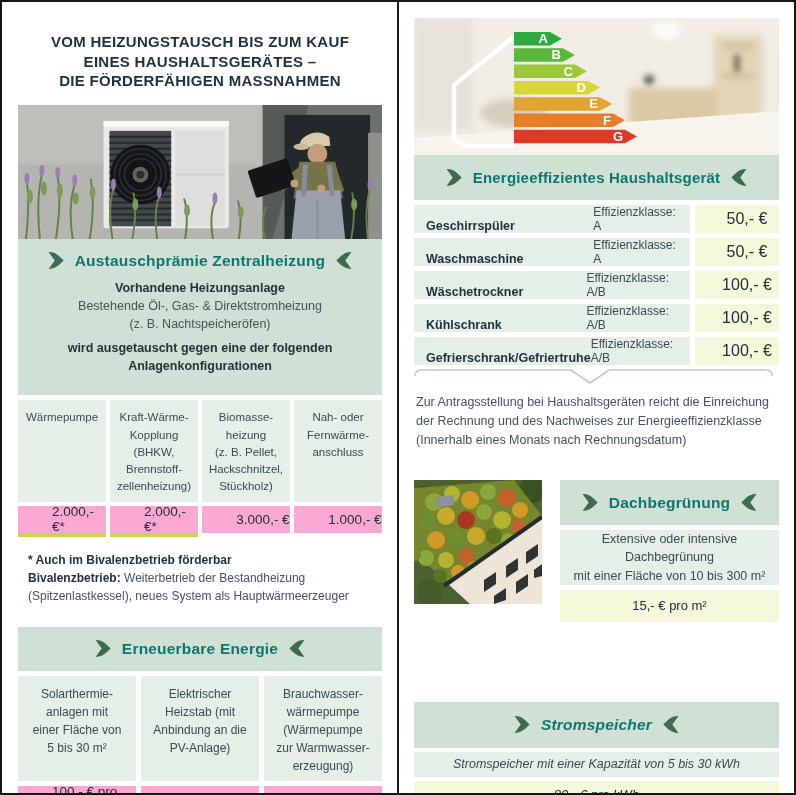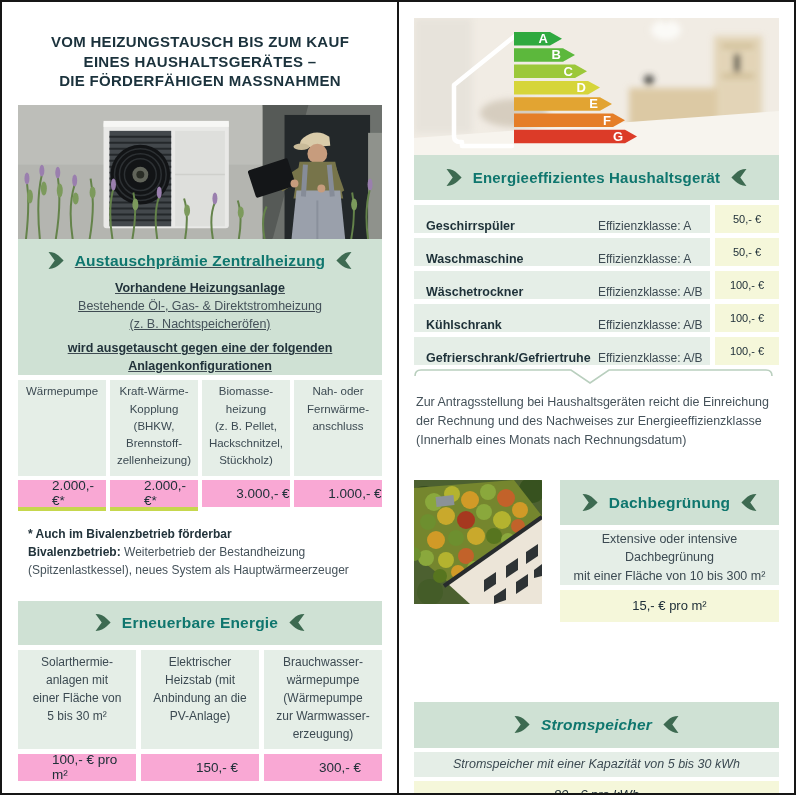--- a/index.html
+++ b/index.html
@@ -18,50 +18,50 @@
   .photo{width:100%;margin-top:14px;line-height:0;}
   .photo svg{display:block;width:100%;height:auto;}
 
   
   .green-block{background:#cfe1d4;text-align:center;}
   .sec-head{display:flex;align-items:center;justify-content:center;gap:11px;}
   .sec-title{font-size:15.5px;font-weight:bold;color:#0f766e;letter-spacing:.2px;}
   .chev{width:17px;height:17px;flex:0 0 auto;}
   .chev.flip{transform:scaleX(-1);}
   .head-only{height:44px;display:flex;align-items:center;justify-content:center;}
-  .exchange-block{padding:13px 12px 0;text-decoration:underline;}
+  .exchange-block{padding:13px 12px 20px;}
   .intro-bold{margin:9px 0 0;font-size:12.5px;font-weight:bold;color:#22333b;line-height:1.45;}
   .intro-reg{margin:0;font-size:12.5px;color:#45525a;line-height:1.45;}
 
   
   .grid4,.grid3{display:grid;gap:4px;margin-top:5px;}
   .grid4{grid-template-columns:repeat(4,1fr);}
   .grid3{grid-template-columns:repeat(3,1fr);gap:5px;}
   .opt-head{background:#e5eee7;font-size:11.5px;line-height:1.5;text-align:center;color:#3c4a52;
-    padding:3px 3px 6px;min-height:78px;}
+    padding:9px 3px 6px;min-height:78px;}
   .grid3 .opt-head{min-height:78px;font-size:12px;}
   .opt-price{background:#f9a8d4;height:27px;display:flex;align-items:center;justify-content:center;
     font-size:13.5px;color:#203039;padding-left:34px;}
   .opt-price.hl{border-bottom:4px solid #c6d74d;}
 
   
   .footnote{margin:14px 8px 0;font-size:12px;line-height:1.5;color:#45525a;padding-left:2px;}
   .fbold{font-weight:bold;color:#22333b;}
 
   .renew-head{margin-top:22px;}
 
   
   .app-head{margin-top:0;height:45px;}
   .app-rows{margin-top:2px;}
   .app-row{display:flex;gap:5px;margin-top:5px;}
   .app-main{flex:1;background:#e5eee7;display:flex;align-items:flex-end;height:28px;padding:0 6px 0 12px;}
   .app-name{width:172px;font-weight:bold;font-size:12.5px;color:#1d3038;}
   .app-class{font-size:12px;color:#3c4a52;}
   .app-price{width:64px;background:#f5f7da;height:28px;display:flex;align-items:center;justify-content:center;
-    font-size:11px;color:#203039;}
+    font-size:16px;color:#203039;padding-left:20px;}
   .vline{display:block;margin-top:3px;width:100%;height:18px;}
   .note{margin:7px 0 0;font-size:12.5px;line-height:1.5;color:#45525a;padding-left:2px;}
 
   
   .roof-section{display:flex;gap:18px;margin-top:31px;}
   .roof-img{width:128px;height:124px;line-height:0;flex:0 0 auto;}
   .roof-img svg{width:128px;height:124px;display:block;}
   .roof-right{flex:1;display:flex;flex-direction:column;gap:5px;}
   .roof-right .head-only{height:45px;}
   .desc-cell{background:#e5eee7;display:flex;align-items:center;justify-content:center;text-align:center;

